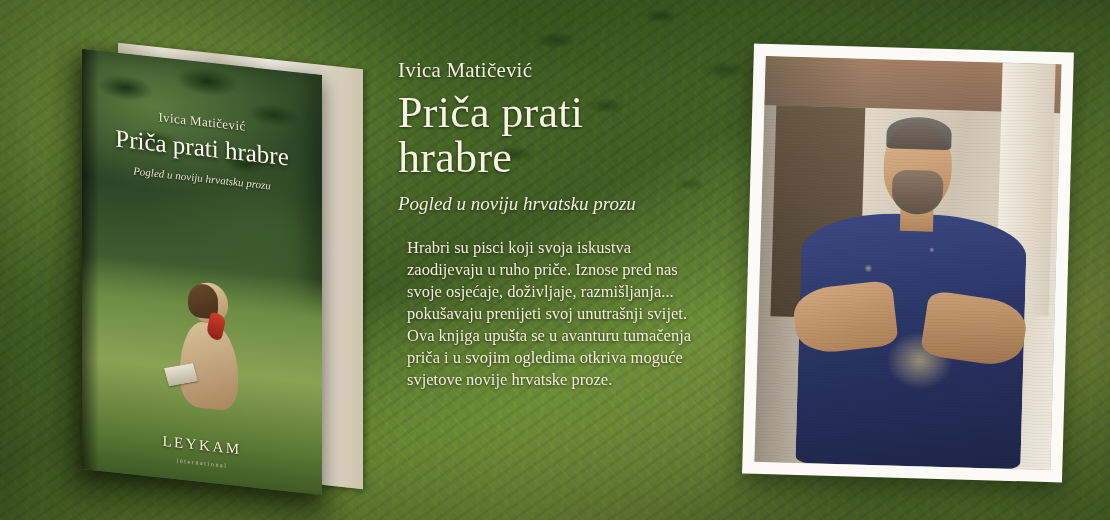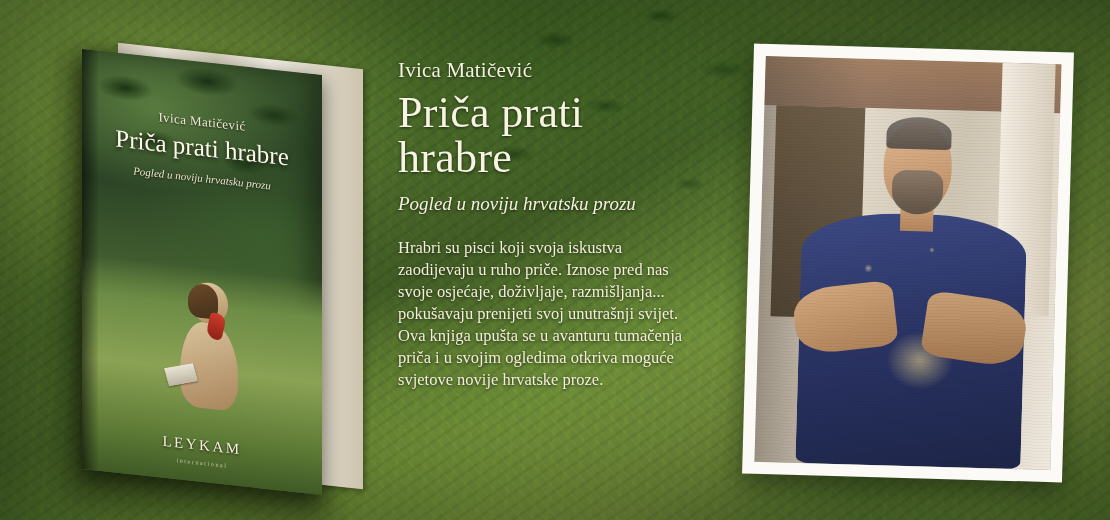--- a/index.html
+++ b/index.html
@@ -225,20 +225,21 @@
   .t-subtitle {
     font-size: 19px;
     font-style: italic;
     color: #f6f0de;
     margin-bottom: 22px;
   }
   .t-body {
     font-size: 16.5px;
     line-height: 1.34;
     color: #f4eeda;
+    margin-left: 9px;
   }
 
   
   .photo-frame {
     position: absolute;
     left: 748px;
     top: 48px;
     width: 320px;
     height: 430px;
     background: #fbfaf6;

